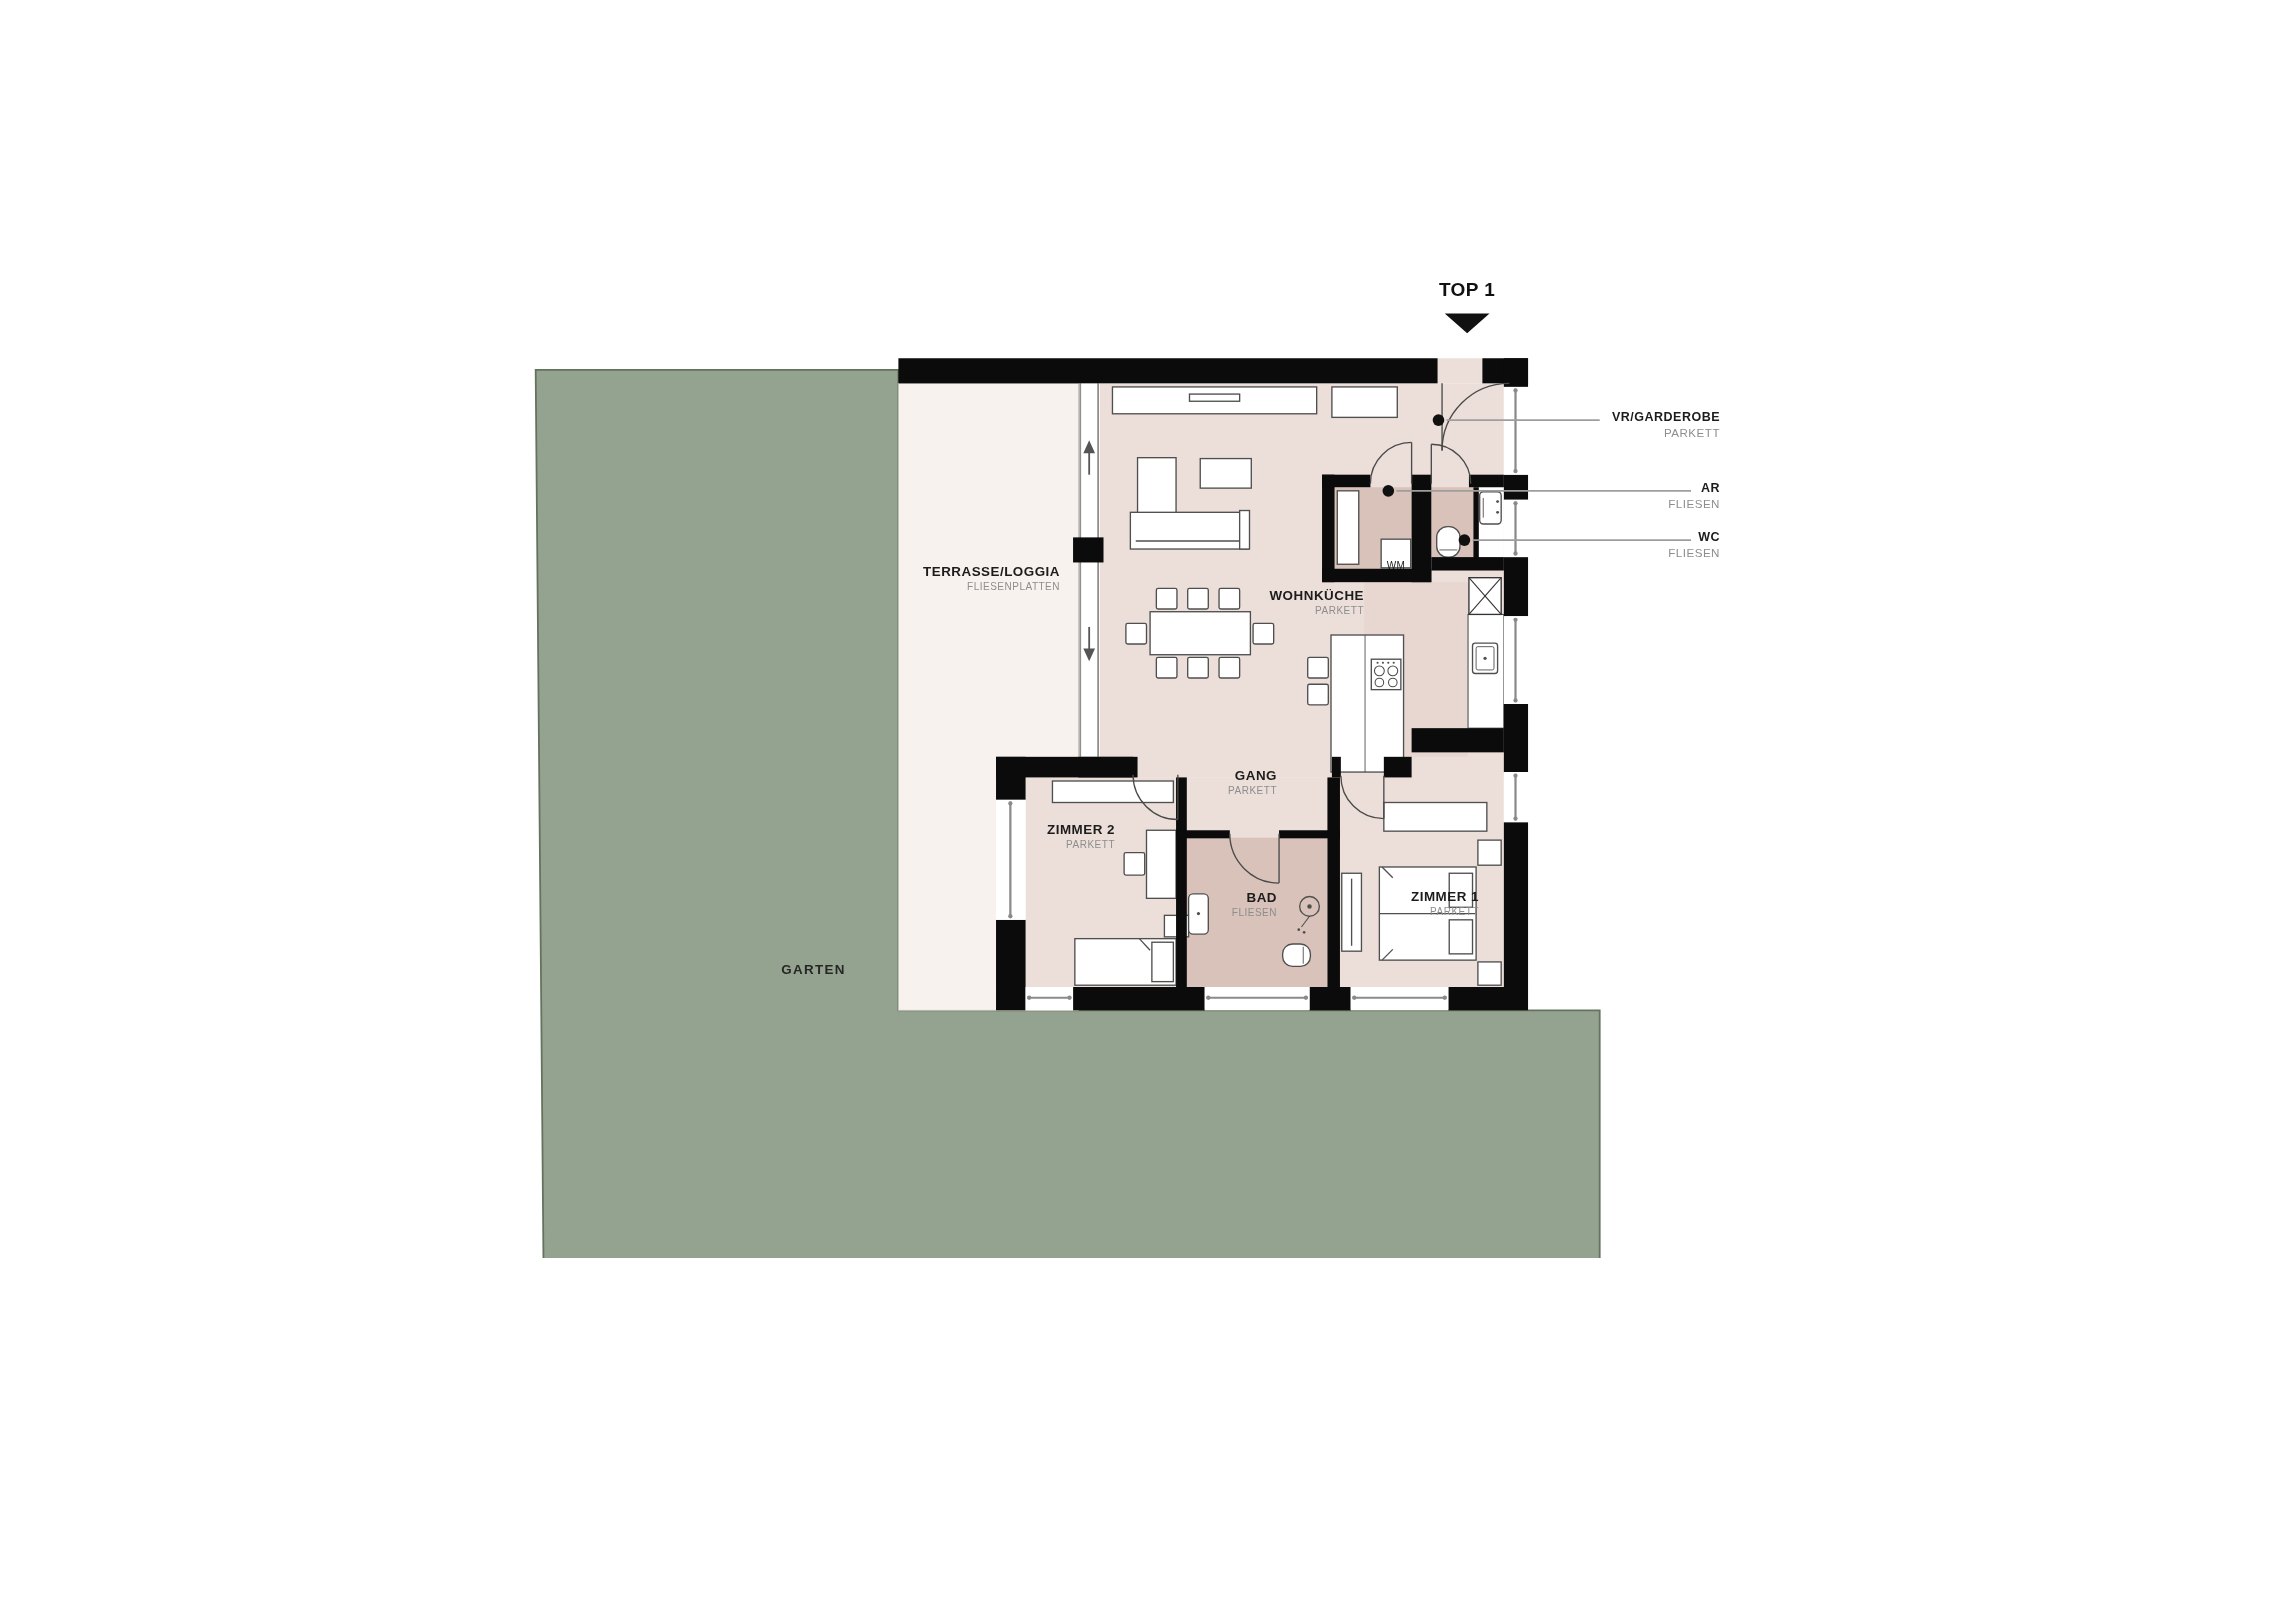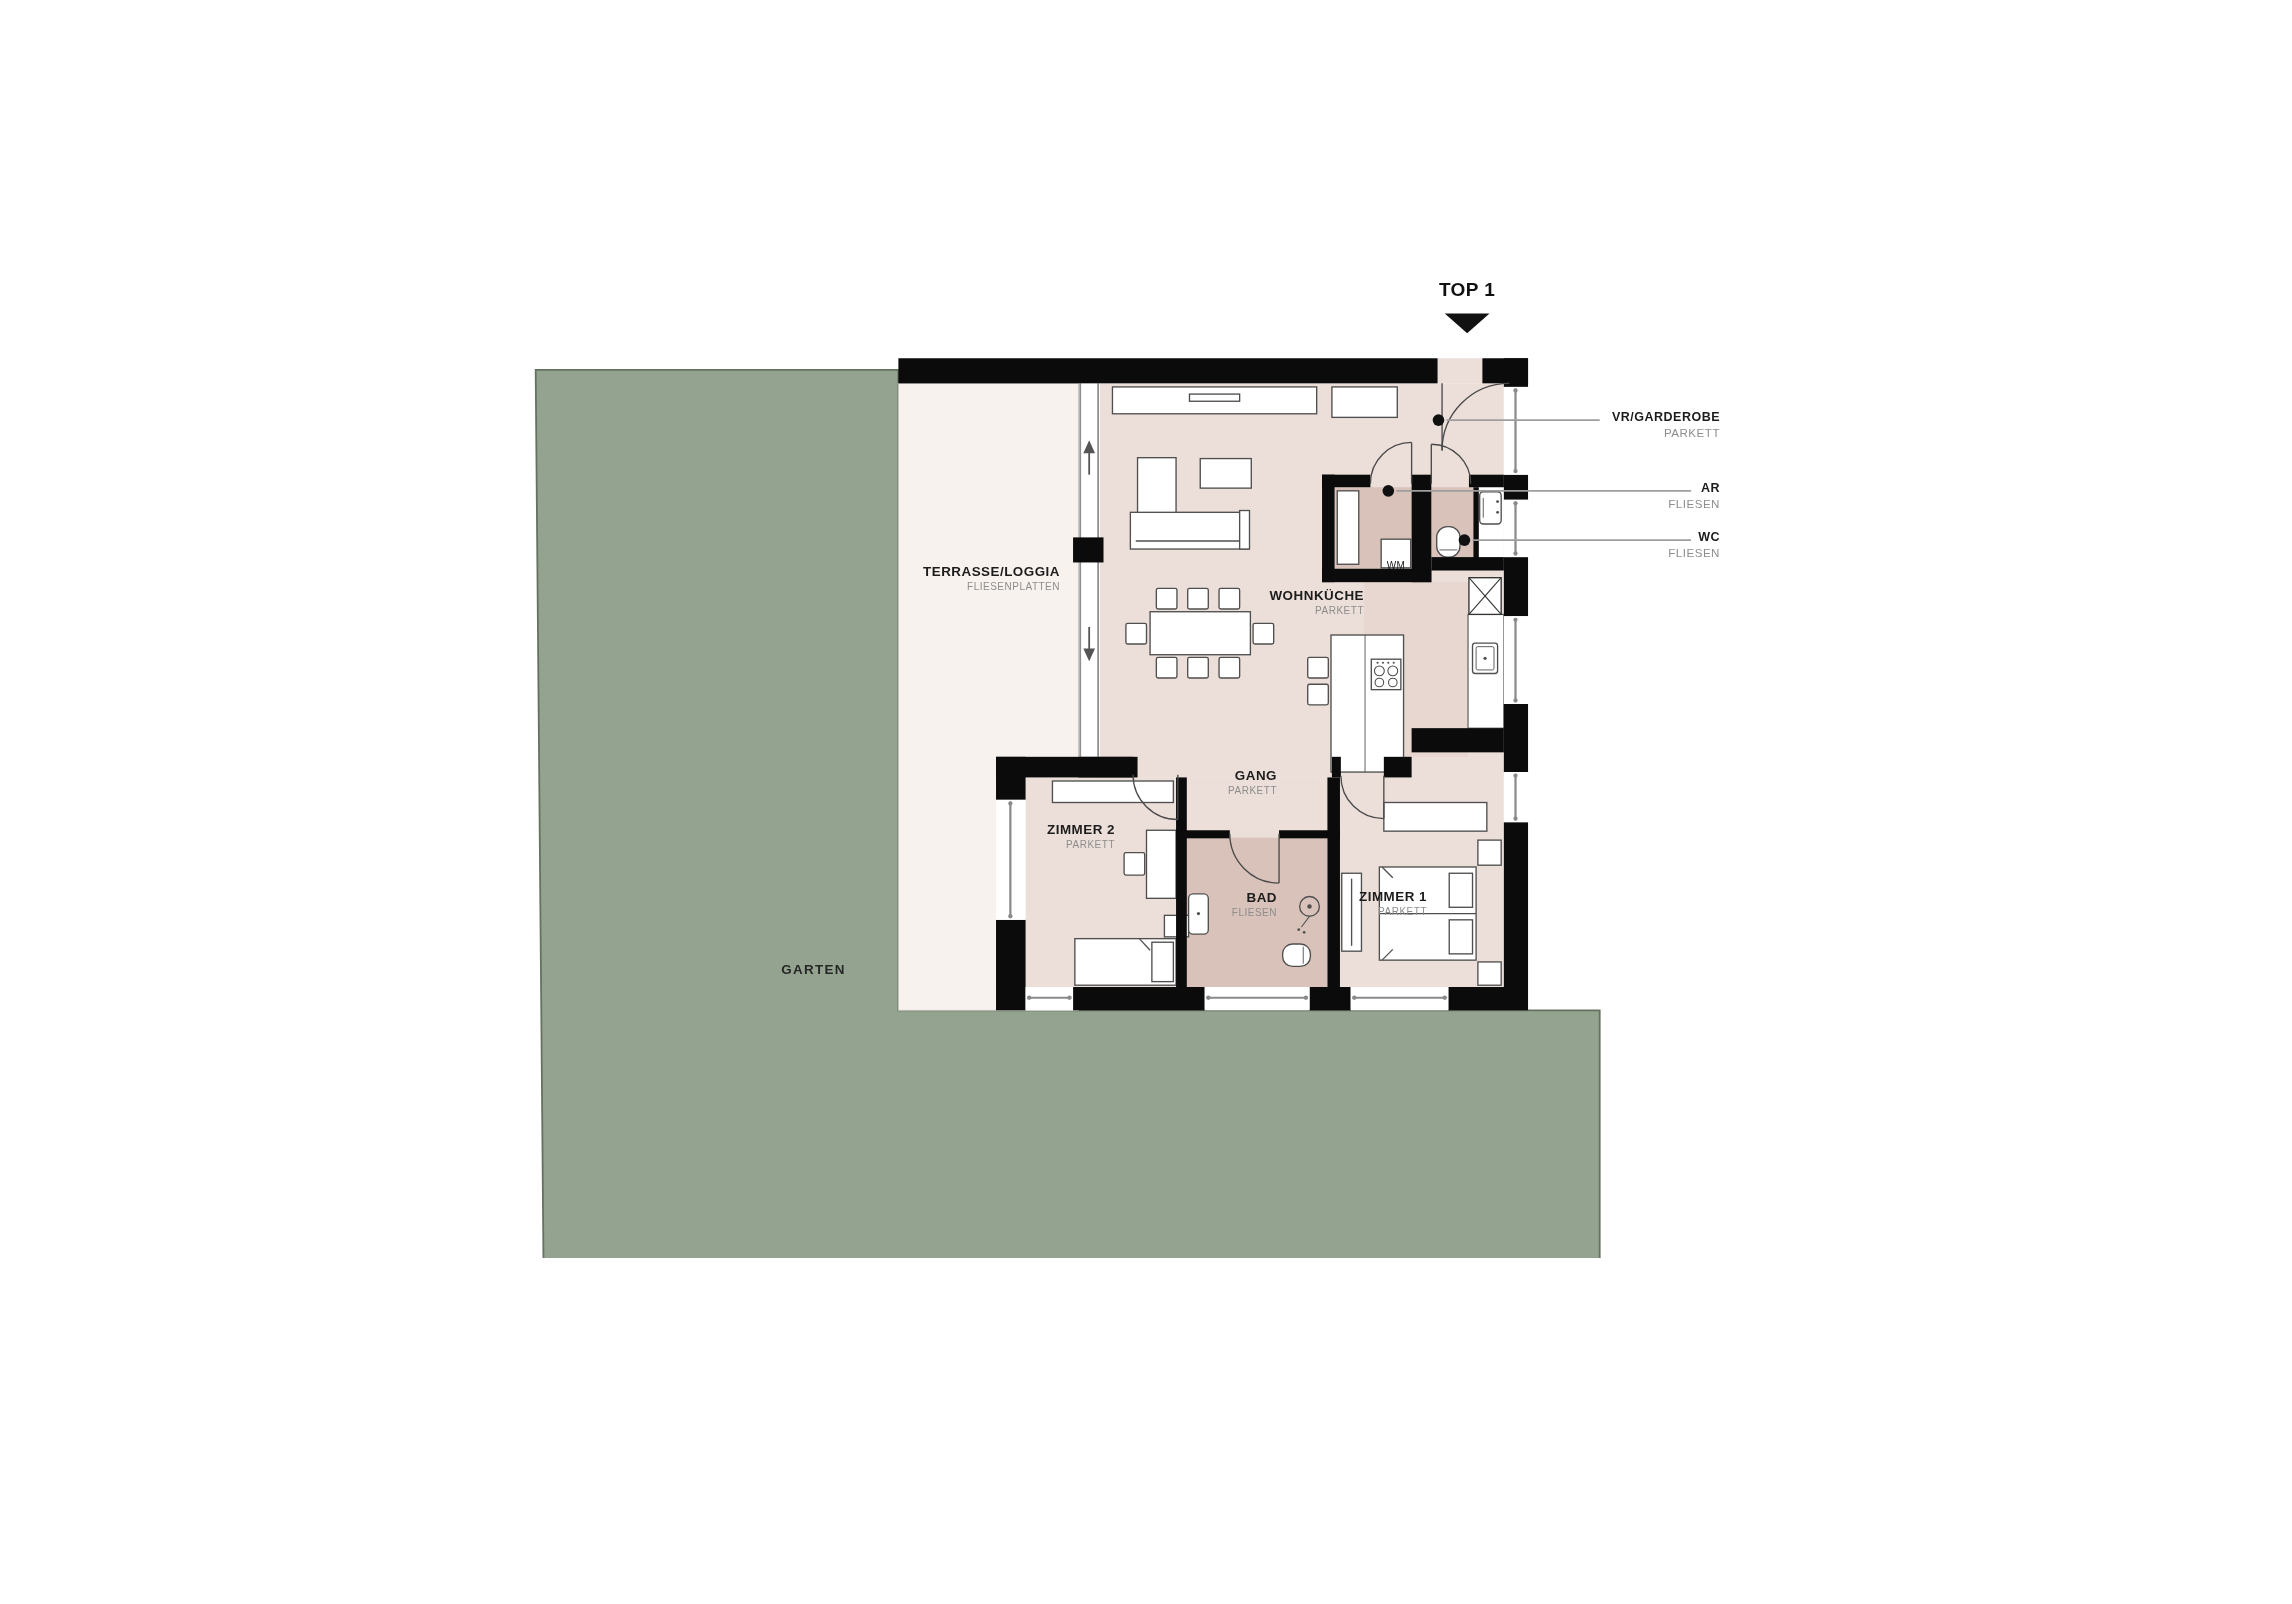--- a/index.html
+++ b/index.html
@@ -15,21 +15,21 @@
   #top1-label{left:1400px;top:278px;width:134px;text-align:center;
               font-weight:bold;font-size:19px;letter-spacing:0.4px;color:#111;}
   #garten-label{left:742px;top:962px;width:143px;text-align:center;
                 font-weight:bold;font-size:13.4px;letter-spacing:1.3px;color:#262626;}
   #wm-label{left:1379px;top:560px;width:34px;text-align:center;font-size:10px;color:#222;letter-spacing:0.3px;}
   #lbl-terrasse{right:1233px;top:564px;}
   #lbl-wohnkueche{right:929px;top:588px;}
   #lbl-gang{right:1016px;top:768px;margin-left:16px;}
   #lbl-zimmer2{right:1178px;top:822px;}
   #lbl-bad{right:1016px;top:890px;}
-  #lbl-zimmer1{right:866px;top:889px;margin-left:17px;}
+  #lbl-zimmer1{right:814px;top:889px;margin-left:17px;}
   #co-vr{right:573px;top:410px;margin-left:9px;}
   #co-ar{right:573px;top:481px;}
   #co-wc{right:573px;top:530px;}
 </style>
 </head>
 <body>
 
 <div id="stage">
 
 <svg id="plan-svg" width="2293" height="1605" viewBox="0 0 2560 1792">

